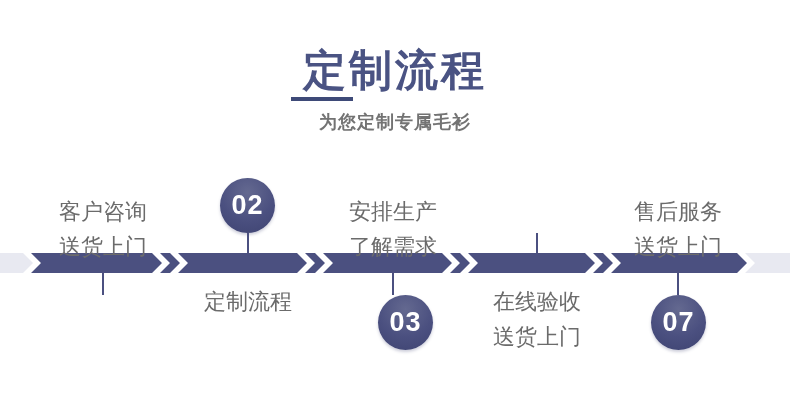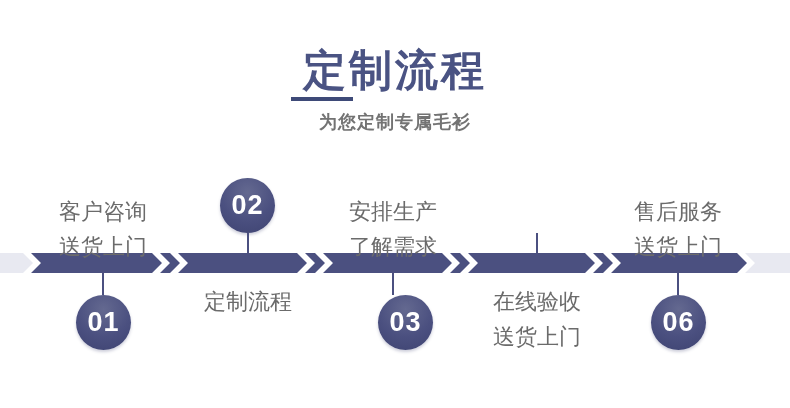--- a/index.html
+++ b/index.html
@@ -79,23 +79,20 @@
     <polygon points="593,0 603,0 613,10 603,20 593,20 603,10" fill="#4b5080"></polygon>
     <polygon points="611,0 737,0 747,10 737,20 611,20 621,10" fill="#4b5080"></polygon>
     <polygon points="745,0 790,0 790,20 745,20 755,10" fill="#e8e9f1"></polygon>
   </svg>
 
   <div class="step-label pos-top" style="left:23px">
     <div>客户咨询</div>
     <div>送货上门</div>
   </div>
   <div class="connector from-bottom" style="left:102px"></div>
-  <div class="circle pos-bottom" style="left:76px">
-    <span>01</span>
-  </div>
 
   <div class="circle pos-top" style="left:220px">
     <span>02</span>
   </div>
   <div class="connector from-top" style="left:247px"></div>
   <div class="step-label pos-bottom" style="left:168px">
     <div>定制流程</div>
   </div>
 
   <div class="step-label pos-top" style="left:313px">
@@ -112,16 +109,16 @@
     <div>在线验收</div>
     <div>送货上门</div>
   </div>
 
   <div class="step-label pos-top" style="left:598px">
     <div>售后服务</div>
     <div>送货上门</div>
   </div>
   <div class="connector from-bottom" style="left:677px"></div>
   <div class="circle pos-bottom" style="left:651px">
-    <span>06</span>
+    <span>07</span>
   </div>
 
 </div>
 
 </body></html>

